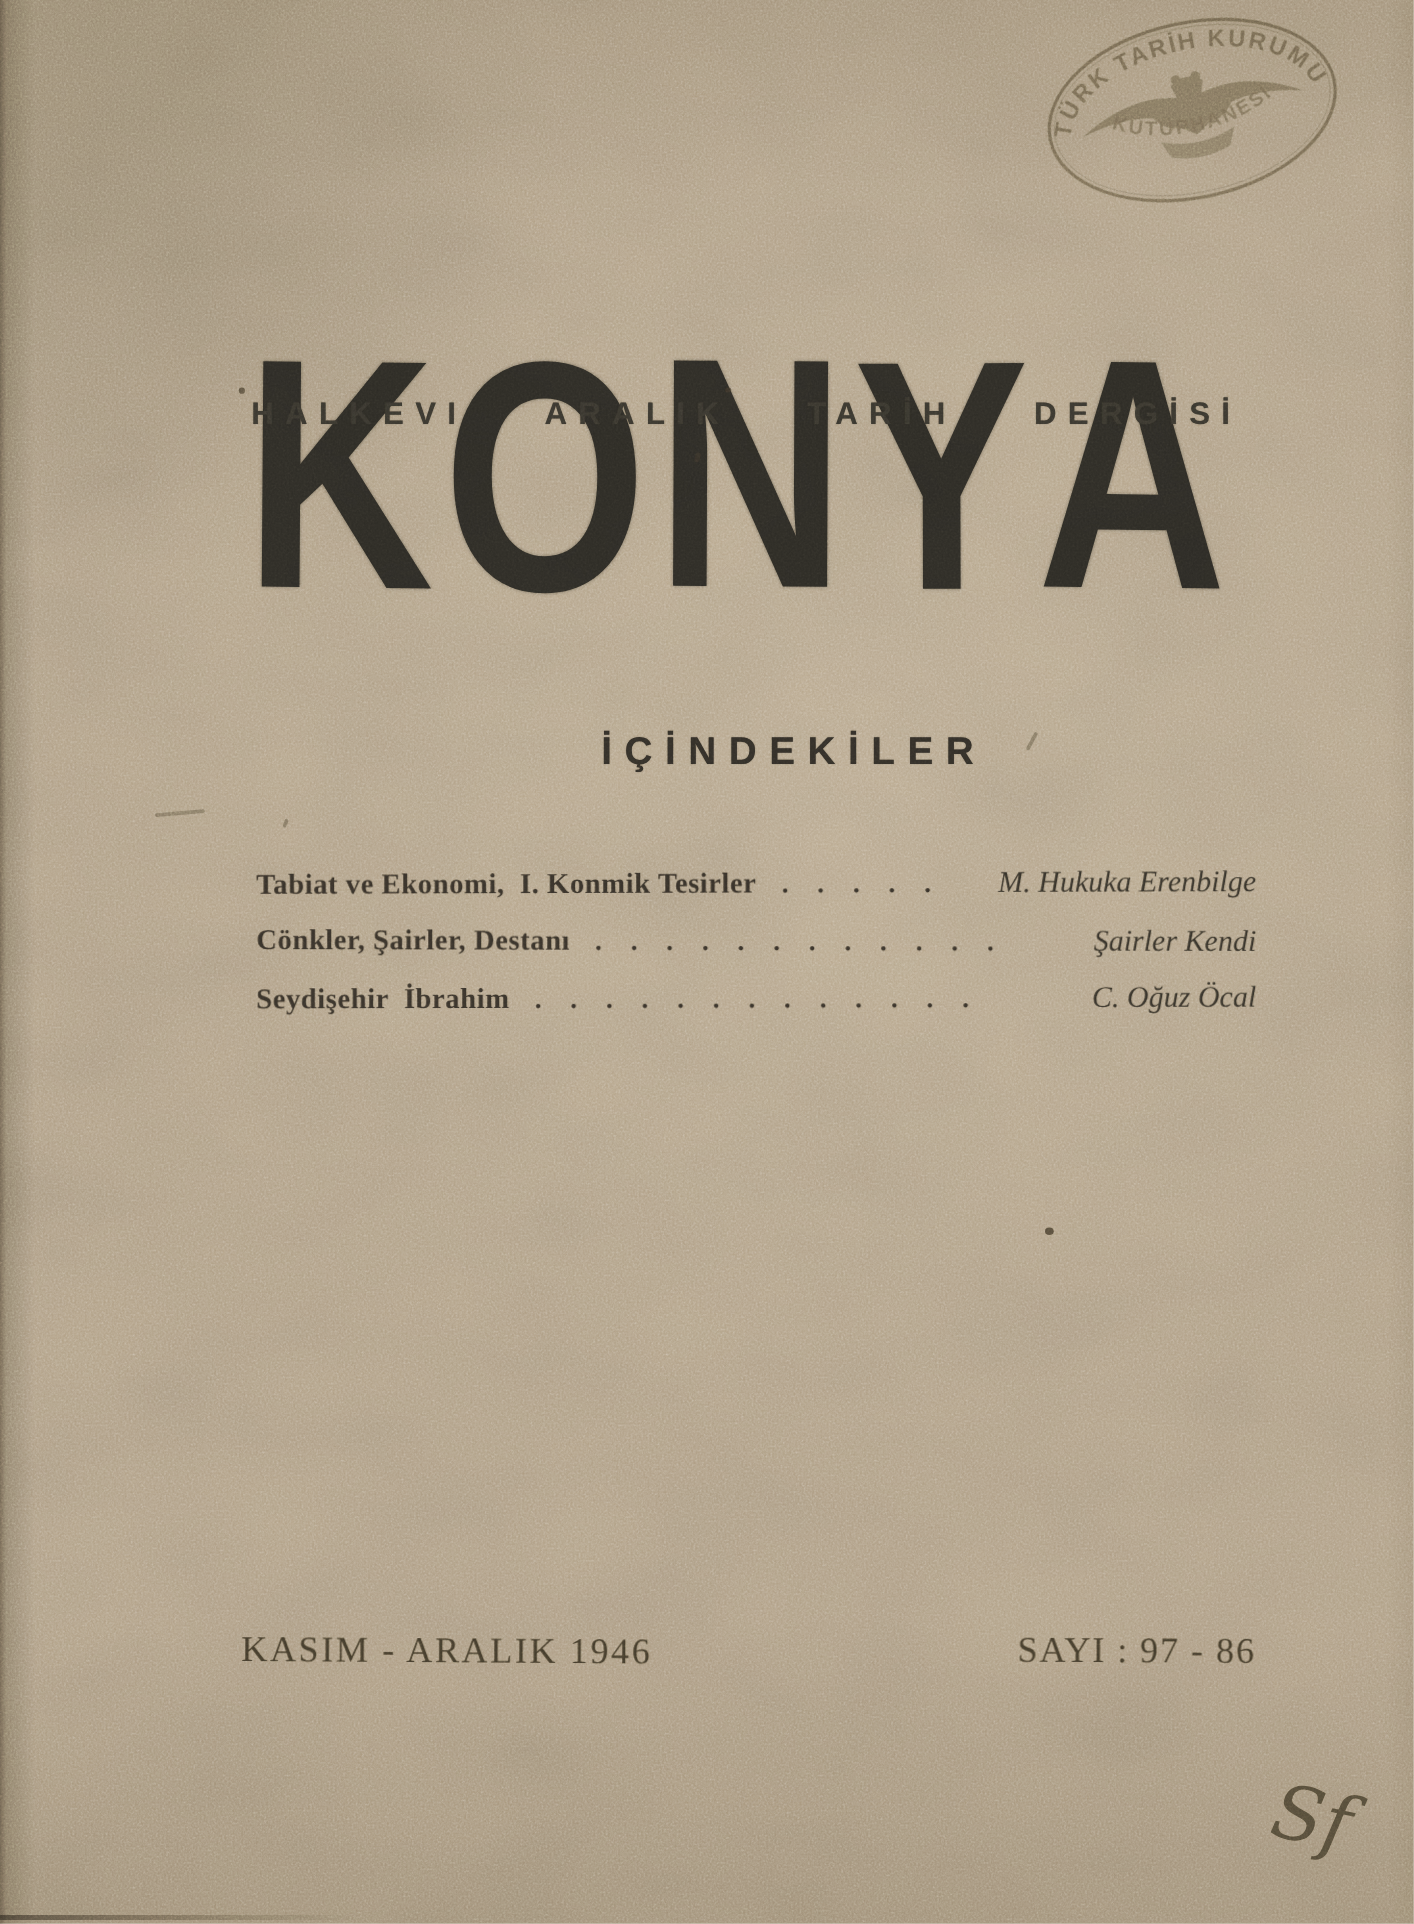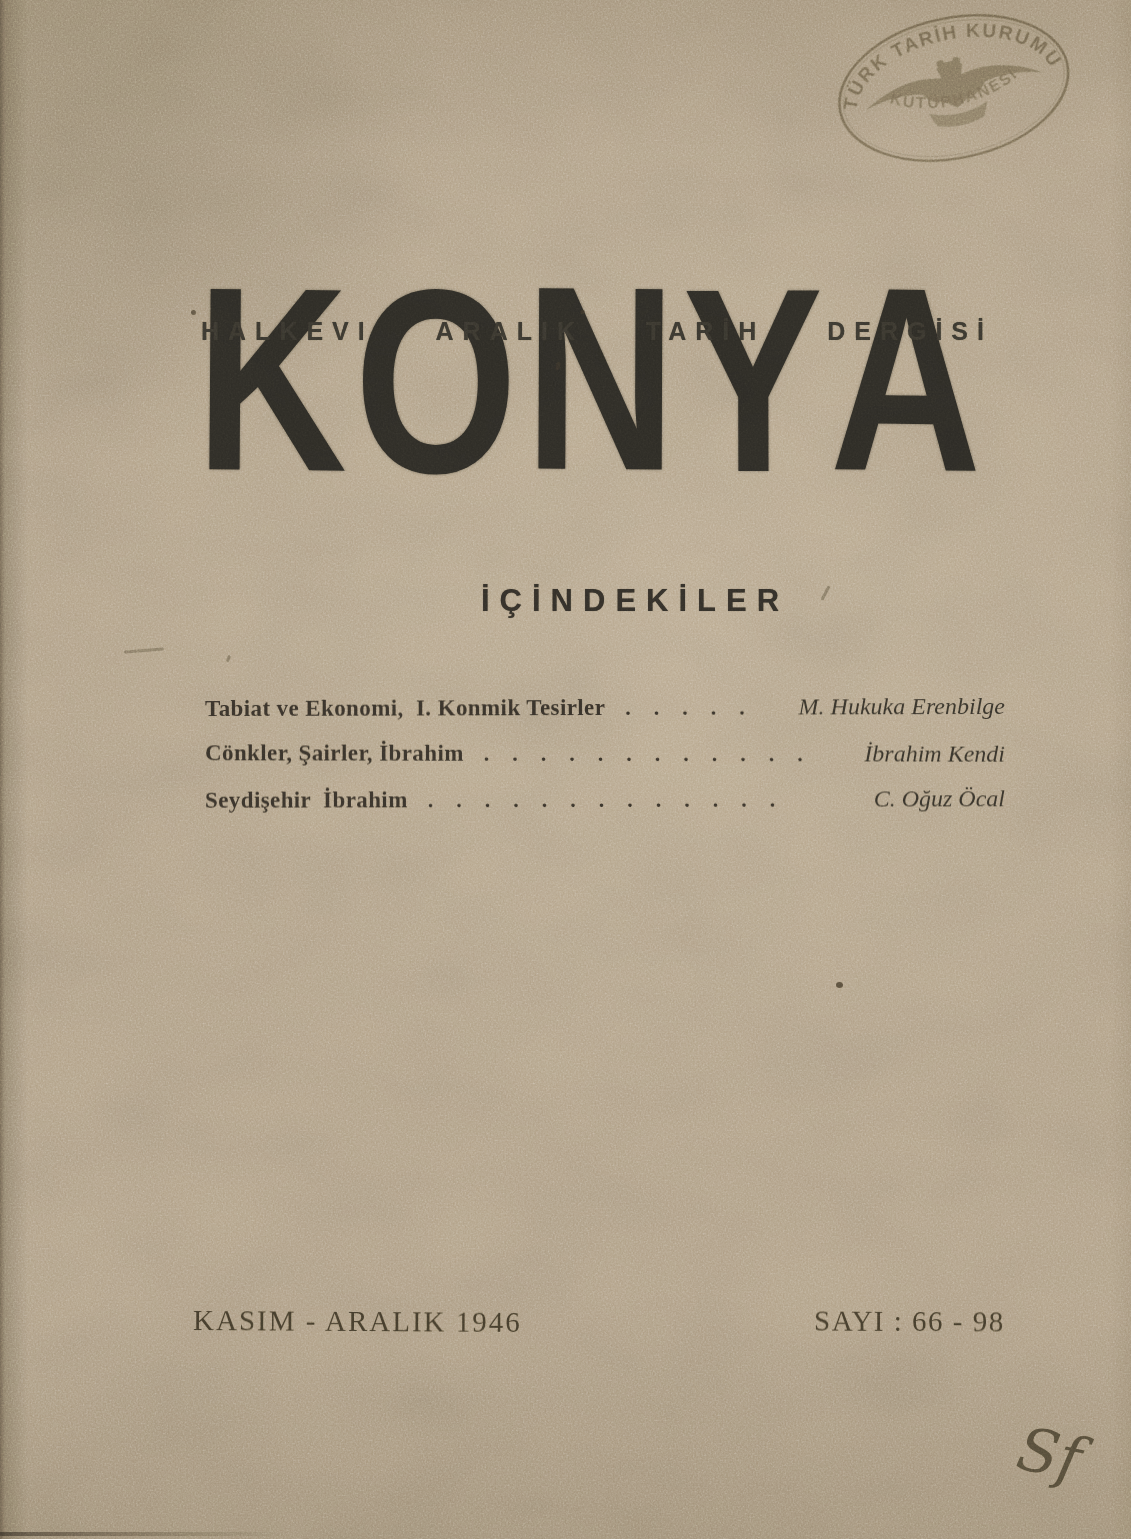--- a/index.html
+++ b/index.html
@@ -127,33 +127,33 @@
 
   <div class="toc-heading">İÇİNDEKİLER</div>
 
   <div class="toc">
     <div class="toc-row">
       <span class="toc-title">Tabiat ve Ekonomi,  I. Konmik Tesirler</span>
       <span class="toc-dots">.....</span>
       <span class="toc-author">M. Hukuka Erenbilge</span>
     </div>
     <div class="toc-row">
-      <span class="toc-title">Cönkler, Şairler, İbrahim</span>
+      <span class="toc-title">Cönkler, Şairler, Destanı</span>
       <span class="toc-dots">............</span>
-      <span class="toc-author">İbrahim Kendi</span>
+      <span class="toc-author">Şairler Kendi</span>
     </div>
     <div class="toc-row">
       <span class="toc-title">Seydişehir  İbrahim</span>
       <span class="toc-dots">.............</span>
       <span class="toc-author">C. Oğuz Öcal</span>
     </div>
   </div>
 
   <div class="footer-date">KASIM - ARALIK 1946</div>
-  <div class="footer-issue">SAYI : 66 - 98</div>
+  <div class="footer-issue">SAYI : 97 - 86</div>
 
   <svg class="handwriting" viewBox="0 0 130 130" xmlns="http://www.w3.org/2000/svg">
     <text x="16" y="78" font-family="DejaVu Serif, serif" font-style="italic" font-size="60" fill="#4b4331" opacity=".88" transform="rotate(12 65 65)">Sf</text>
   </svg>
 
   <div class="speck sp1"></div>
   <div class="speck sp2"></div>
   <div class="speck sp3"></div>
   <div class="speck sp4"></div>
   <div class="speck sp5"></div>

